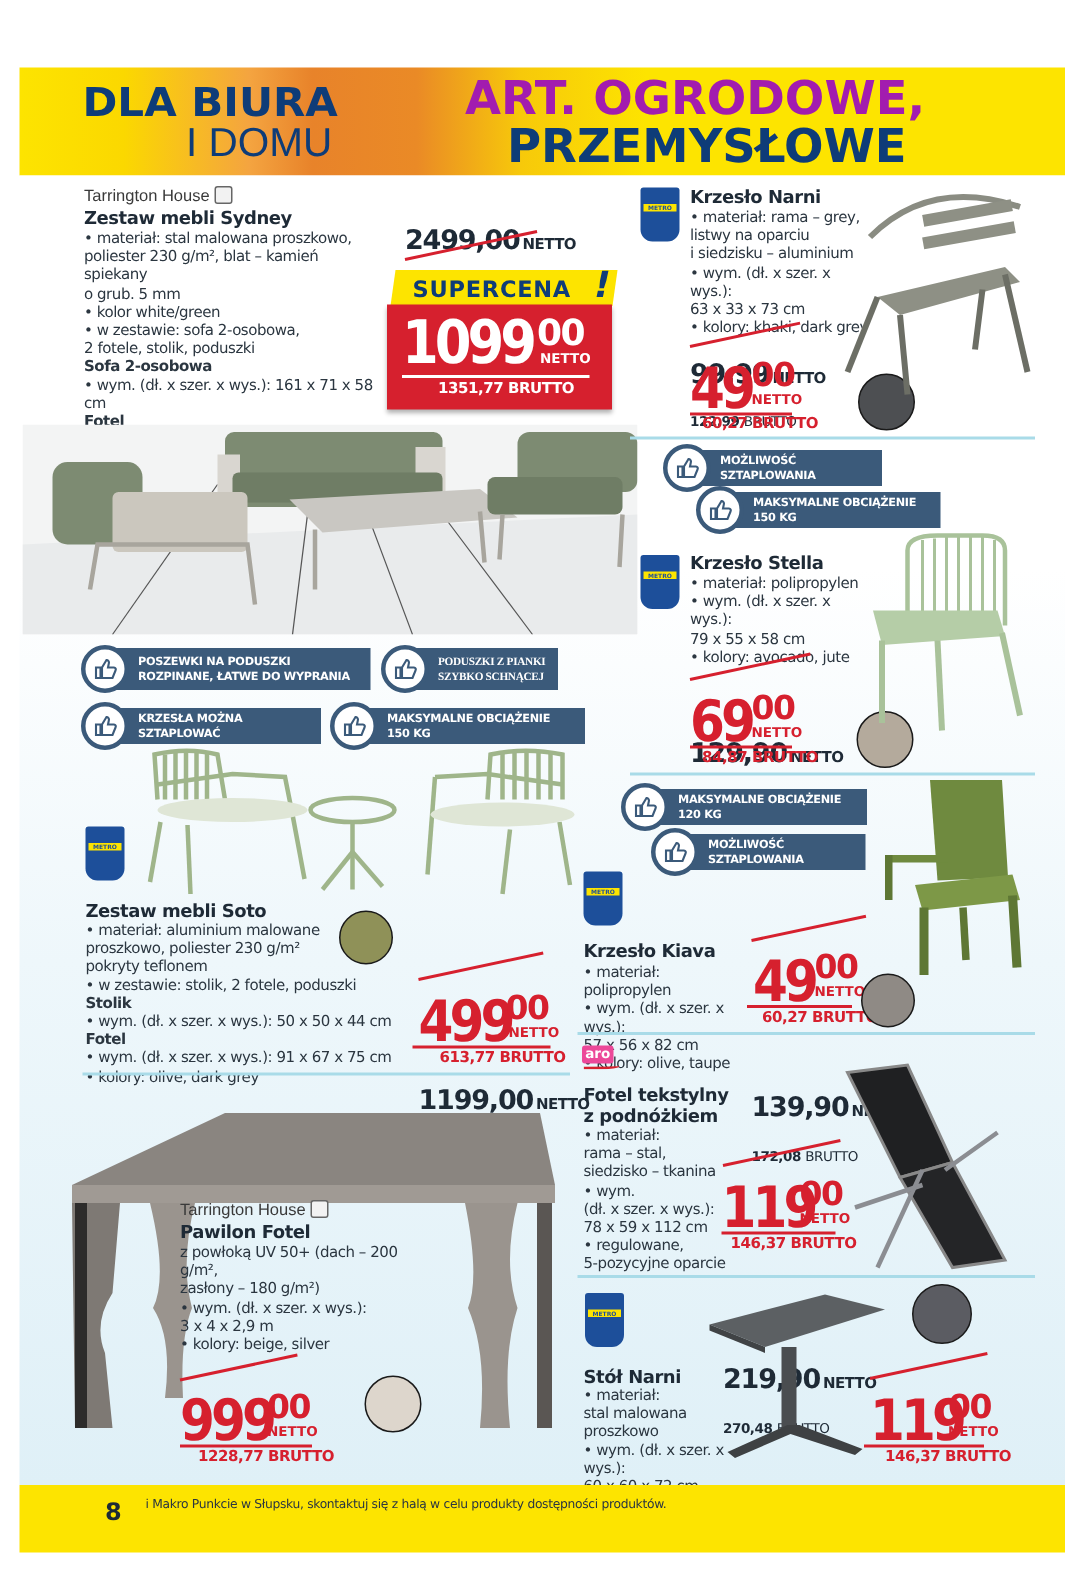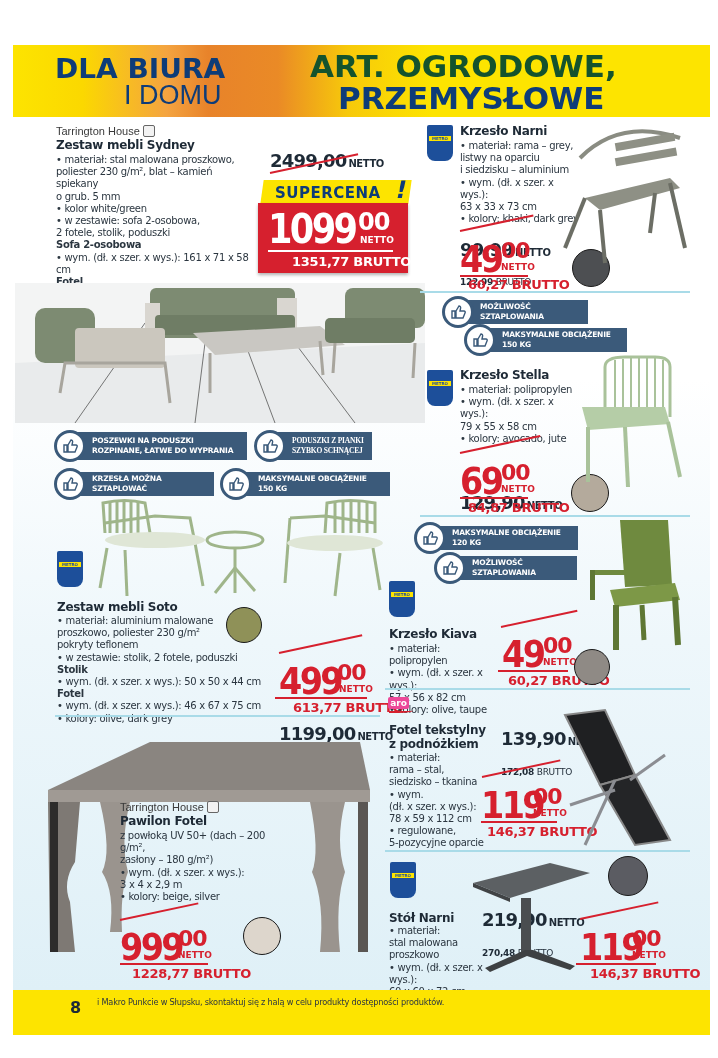--- a/index.html
+++ b/index.html
@@ -1,21 +1,21 @@
 <!DOCTYPE html>
 <html><head>
 <meta charset="utf-8">
 <style>
   * { box-sizing: border-box; margin: 0; padding: 0; }
   body { width: 718px; height: 1058px; background: #ffffff; font-family: "Liberation Sans", sans-serif; position: relative; overflow: hidden; color: #1e2a36; }
   .abs { position: absolute; }
   .header { left: 13px; top: 45px; width: 697px; height: 72px; background: linear-gradient(90deg, #fde400 0%, #fbd800 10%, #f4a440 22%, #e8832a 28%, #ea8a26 38%, #f7c90a 48%, #fde400 60%, #fde400 100%); }
   .hdr-left1 { left: 55px; top: 52px; font: 900 28px "DejaVu Sans", sans-serif; color: #0e3c78; letter-spacing: 0px; transform: scaleY(0.95); }
   .hdr-left2 { left: 124px; top: 80px; font: 400 27px "Liberation Sans", sans-serif; color: #0e3c78; }
-  .hdr-right1 { left: 310px; top: 48px; font: 900 31px "DejaVu Sans", sans-serif; color: #14532d; }
+  .hdr-right1 { left: 310px; top: 48px; font: 900 31px "DejaVu Sans", sans-serif; color: #a21caf; }
   .hdr-right2 { left: 338px; top: 80px; font: 900 31px "DejaVu Sans", sans-serif; color: #0e3c78; }
 
   .content-bg { left: 13px; top: 117px; width: 697px; height: 873px; background: linear-gradient(180deg, #ffffff 0%, #ffffff 30%, #eef7fb 60%, #dff0f7 100%); }
   .divider { height: 2px; background: #a9dbe8; }
 
   .brand { font: 400 11px "Liberation Sans", sans-serif; color: #3a3a3a; }
   .brand-icon { display: inline-block; width: 12px; height: 12px; border: 1px solid #666; border-radius: 2px; vertical-align: -2px; margin-left: 3px; background: #f2f2f2; }
   .ptitle { font: 700 12px "DejaVu Sans", sans-serif; color: #1e2a36; letter-spacing: -0.3px; }
   .spec { font: 400 10px "DejaVu Sans", sans-serif; color: #2b3640; line-height: 12.2px; letter-spacing: -0.3px; }
   .spec .b { font-weight: 700; }
@@ -24,21 +24,21 @@
   .oldp .netto { font: 700 10px "DejaVu Sans", sans-serif; letter-spacing: -0.4px; margin-left: 2px; }
   .oldb { font: 700 9px "DejaVu Sans", sans-serif; color: #1e2a36; letter-spacing: -0.3px; position: relative; }
   .oldb .br { font-weight: 400; }
   .strike { position: absolute; height: 2px; background: #d6202e; transform-origin: left center; }
 
   .newp { position: absolute; color: #d6202e; font-family: "DejaVu Sans", sans-serif; font-weight: 900; }
   .newp .int { font-size: 38px; letter-spacing: -3px; line-height: 38px; display: inline-block; transform: scaleX(0.88); transform-origin: left; }
   .newp .dec { position: absolute; font-size: 22px; letter-spacing: -1px; }
   .newp .net { position: absolute; font-size: 9px; letter-spacing: 0; }
   .newp .line { position: absolute; height: 2px; background: #d6202e; }
-  .newp .brutto { position: absolute; font-size: 13px; font-weight: 700; letter-spacing: -0.3px; white-space: nowrap; }
+  .newp .brutto { position: absolute; font-size: 10px; font-weight: 700; letter-spacing: -0.3px; white-space: nowrap; }
 
   .super { left: 262px; top: 180px; width: 148px; height: 24px; background: #fde400; transform: skewX(-8deg); }
   .super-txt { left: 275px; top: 184px; font: 900 15px "DejaVu Sans", sans-serif; color: #0e3c78; letter-spacing: 0.5px; }
   .super-ex { left: 396px; top: 176px; font: 900 24px "DejaVu Sans", sans-serif; color: #0e3c78; transform: skewX(-12deg); }
   .redbox { left: 258px; top: 203px; width: 150px; height: 70px; background: #d6202e; box-shadow: 0 2px 3px rgba(0,0,0,0.3); }
 
   .badge { position: absolute; height: 24px; background: #3b5a7a; color: #fff; font: 700 7.5px "DejaVu Sans", sans-serif; letter-spacing: -0.2px; display: flex; align-items: center; padding-left: 30px; padding-right: 8px; line-height: 10px; }
   .badge .circ { position: absolute; left: -8px; top: -4px; width: 32px; height: 32px; border-radius: 50%; background: #fff; border: 3px solid #3b5a7a; display: flex; align-items: center; justify-content: center; }
   .badge .circ svg { width: 16px; height: 16px; }
 
@@ -296,21 +296,21 @@
   </div>
 <div class="abs ptitle" style="left:57px; top:600px;">Zestaw mebli Soto</div>
 <div class="abs spec" style="left:57px; top:615px; width:210px;">
   <div>• materiał: aluminium malowane</div>
   <div>proszkowo, poliester 230 g/m²</div>
   <div>pokryty teflonem</div>
   <div>• w zestawie: stolik, 2 fotele, poduszki</div>
   <div class="b">Stolik</div>
   <div>• wym. (dł. x szer. x wys.): 50 x 50 x 44 cm</div>
   <div class="b">Fotel</div>
-  <div>• wym. (dł. x szer. x wys.): 46 x 67 x 75 cm</div>
+  <div>• wym. (dł. x szer. x wys.): 91 x 67 x 75 cm</div>
   <div>• kolory: olive, dark grey</div>
 </div>
 <div class="swatch" style="left:226px; top:607px; width:36px; height:36px; background:#8f9158;"></div>
 <div class="abs oldp" style="left:279px; top:630px;"><span>1199,00</span><span class="netto">NETTO</span></div>
 <div class="abs oldb" style="left:279px; top:648px;"><span>1474,77</span> <span class="br">BRUTTO</span></div>
 <div class="abs strike" style="left:279px; top:652px; width:85px; transform:rotate(-12deg);"></div>
 <div class="newp" style="left:279px; top:662px;">
   <span class="int">499</span>
   <span class="dec" style="left:58px; top:-2px;">00</span>
   <span class="net" style="left:60px; top:22px;">NETTO</span>

